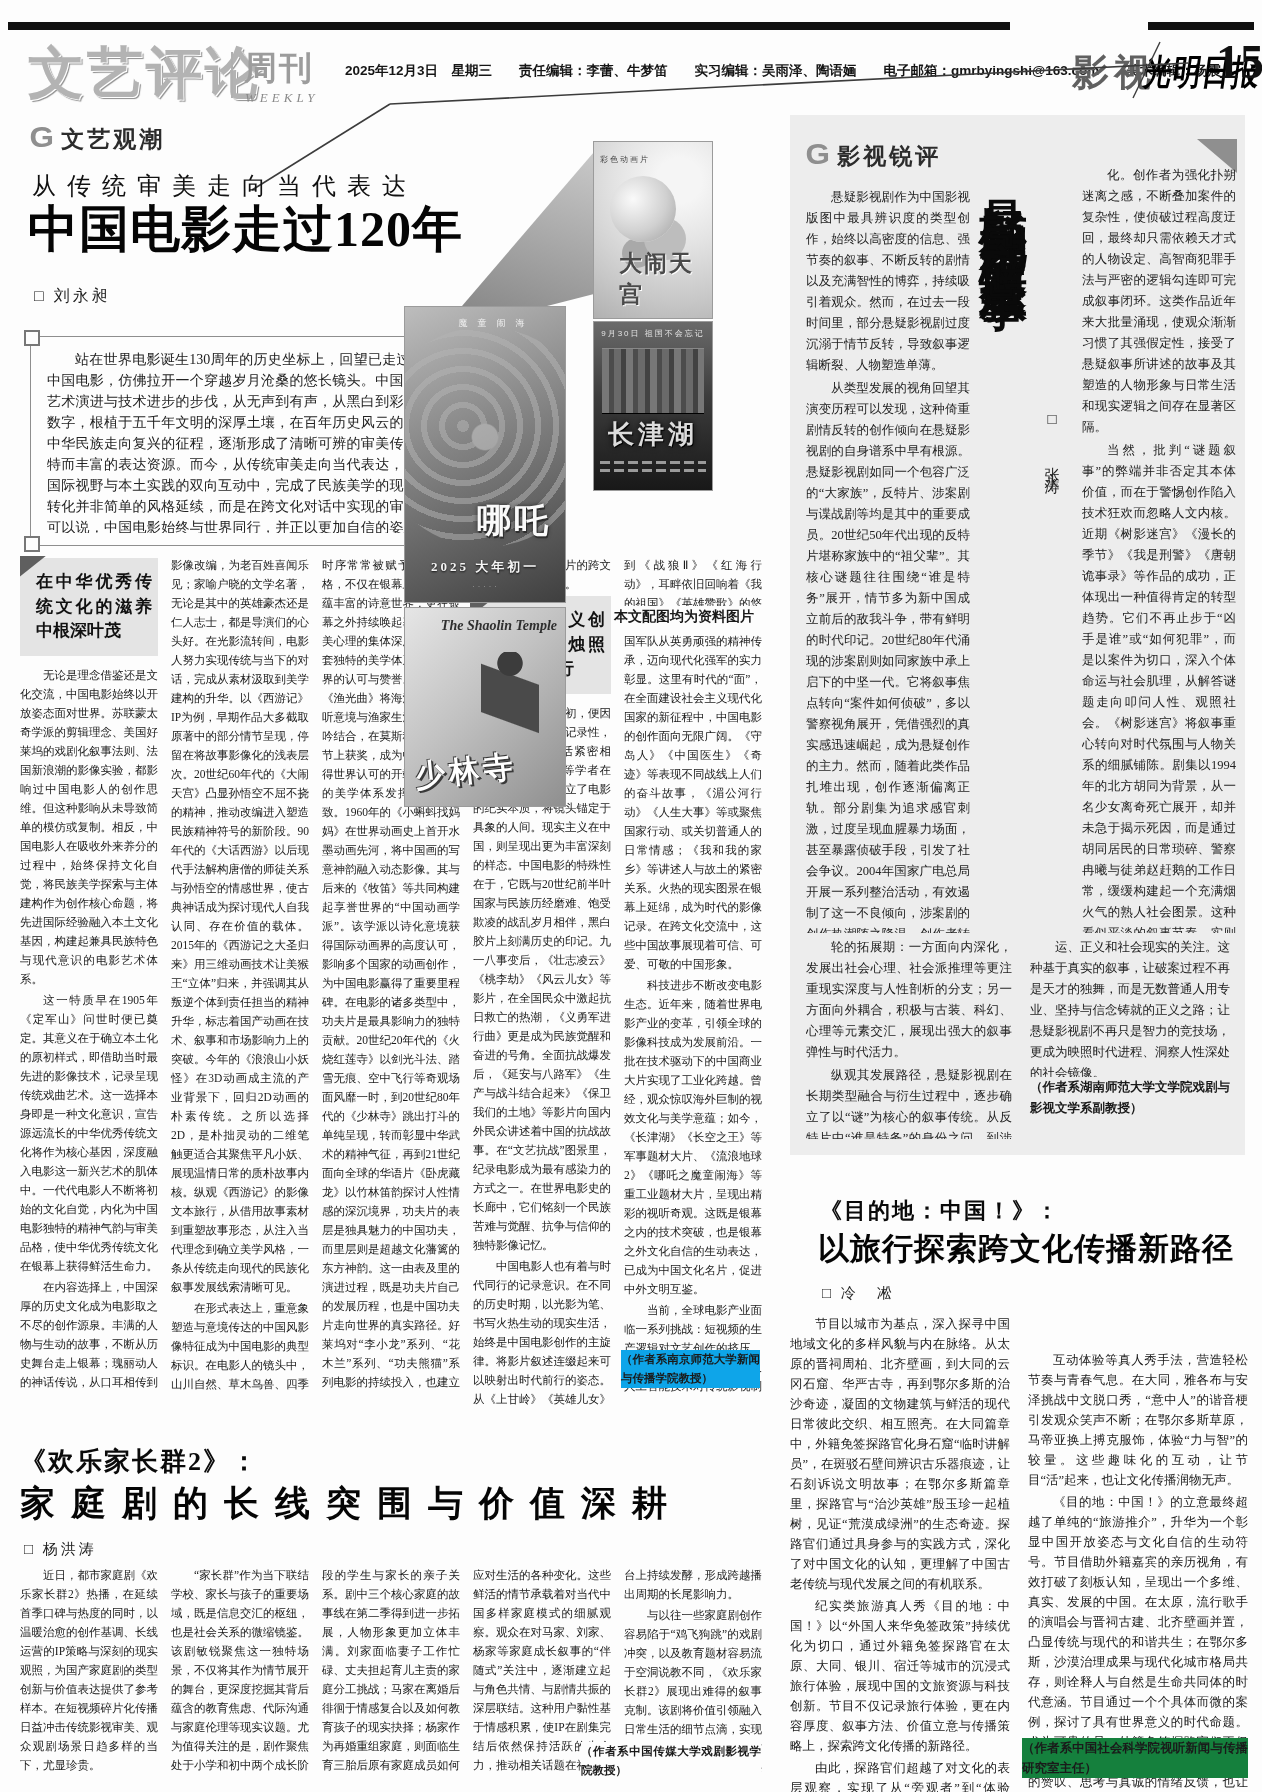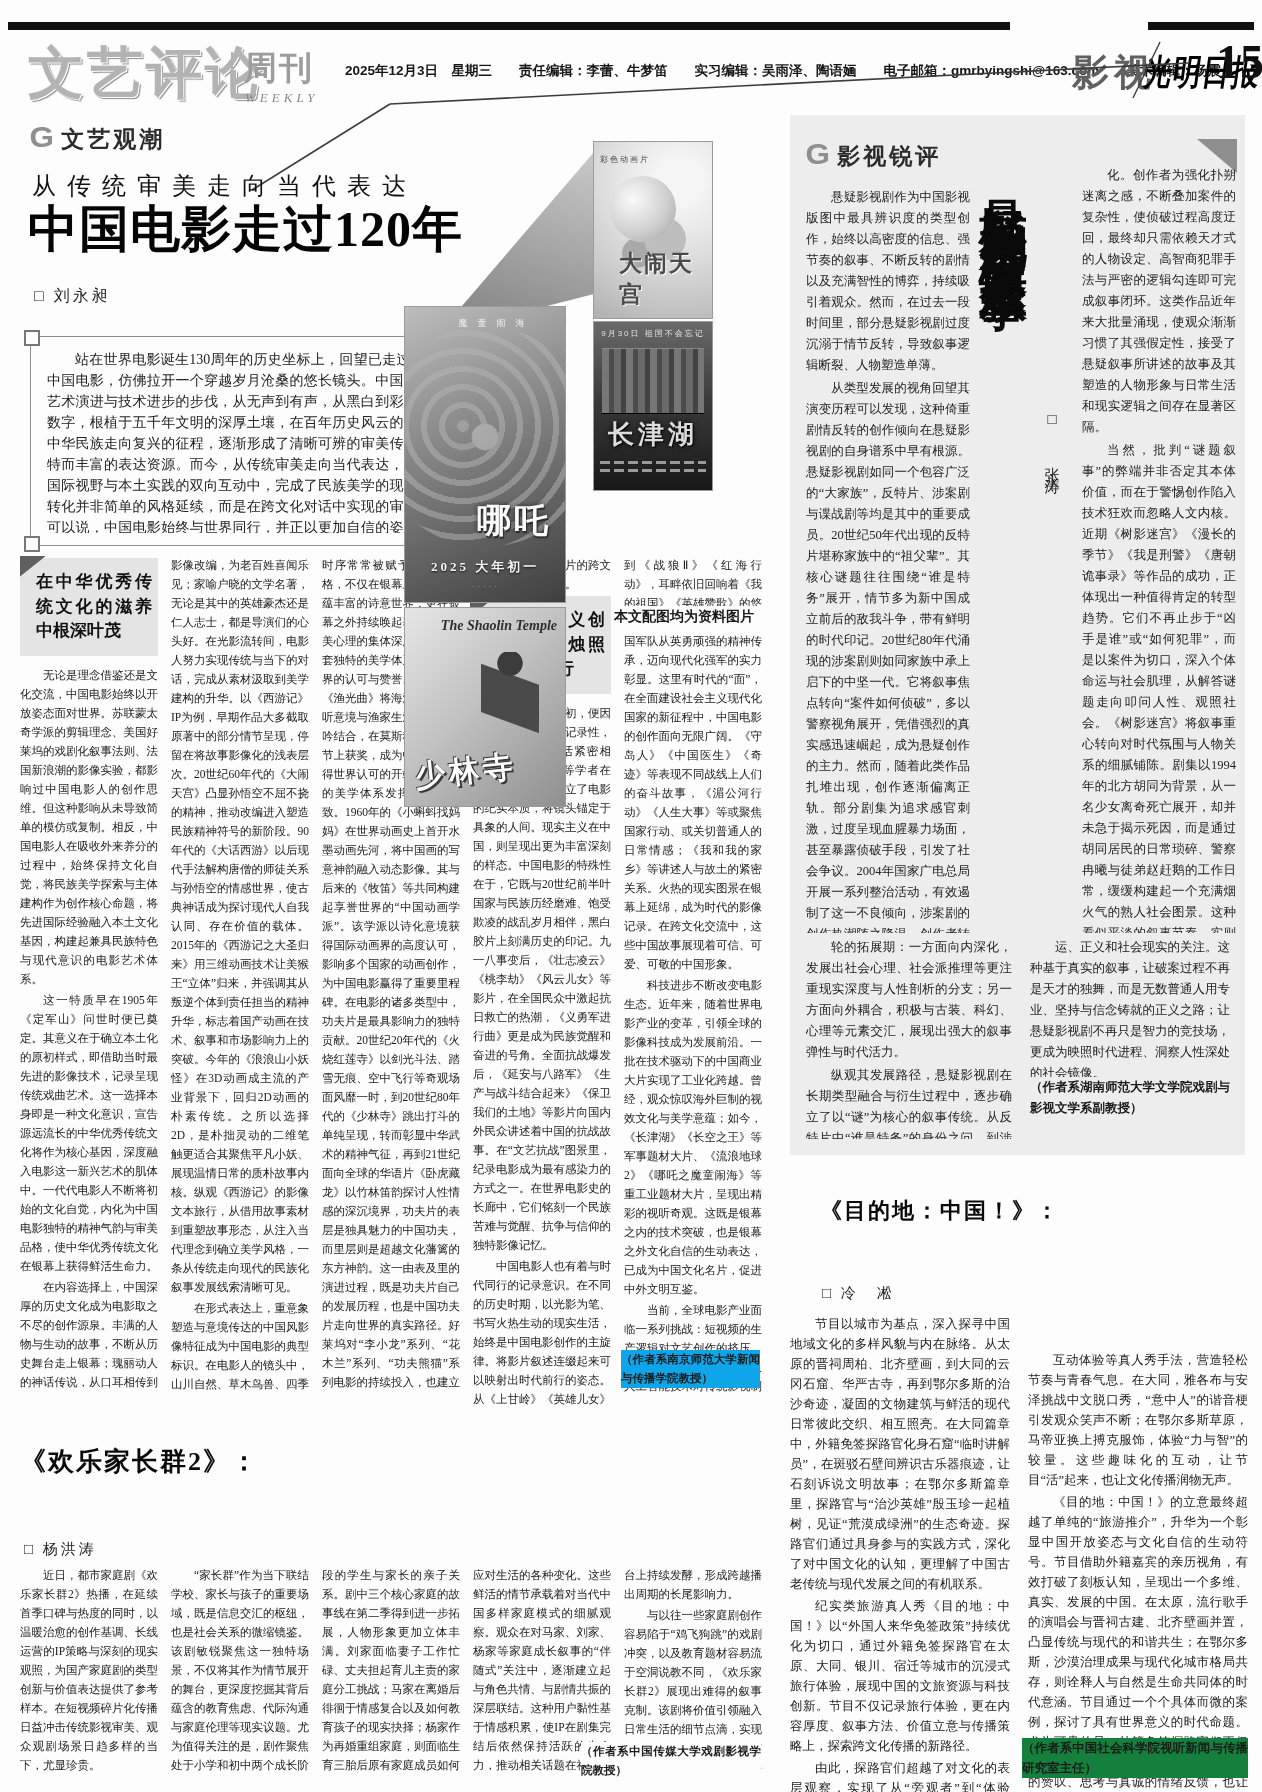--- a/index.html
+++ b/index.html
@@ -202,35 +202,37 @@
         <p class="para">轮的拓展期：一方面向内深化，发展出社会心理、社会派推理等更注重现实深度与人性剖析的分支；另一方面向外耦合，积极与古装、科幻、心理等元素交汇，展现出强大的叙事弹性与时代活力。</p>
         <p class="para">纵观其发展路径，悬疑影视剧在长期类型融合与衍生过程中，逐步确立了以“谜”为核心的叙事传统。从反特片中“谁是特务”的身份之问，到涉案剧中“如何破案”的逻辑推演，再到谍战剧中的“怎样伪装身份达成任务”，这些悬疑影视剧无不通过叙事的信息差制造出持续的认知博弈与“解谜”快感。然而，这种以“设谜—解谜”为核心的叙事机制，容易依赖情节推进与真相揭晓，形成对技术化叙事的路径依赖。尤其是当故事完全围绕寻找真凶、破解不在场证明等“智力游戏”展开时，角色的情感动机与内心世界便可能会沦为服务谜题的扁平化符号，造成情感的悬浮与共情的缺失。随着类型融合不断深入、观众审美阈值持续提升，多线并进、时空跳跃、倒叙插叙等手法被频繁使用，推动剧情不断走向复杂化与奇观</p>
       </div>
     <div class="rv-text" style="left:240px;top:822px;width:200px;height:202px;">
         <p class="para">运、正义和社会现实的关注。这种基于真实的叙事，让破案过程不再是天才的独舞，而是无数普通人用专业、坚持与信念铸就的正义之路；让悬疑影视剧不再只是智力的竞技场，更成为映照时代进程、洞察人性深处的社会镜像。</p>
       </div>
     <div class="abs credit-box" style="left:240px;top:962px;width:200px;font-size:12.5px;line-height:21px;background:#ededed;">（作者系湖南师范大学文学院戏剧与影视文学系副教授）</div>
   </div>
 
   <div class="abs b-kicker" style="left:820px;top:1196px;font-size:22px;">《目的地：中国！》：</div>
+  <div class="abs b-title" style="left:818px;top:1228px;font-size:31px;letter-spacing:1px;">以旅行探索跨文化传播新路径</div>
   <div class="abs byline" style="left:822px;top:1284px;font-size:15px;">□ 冷　凇</div>
   <div class="abs" style="left:790px;top:1314px;width:458px;height:478px;overflow:hidden;">
     <div style="position:absolute;left:0;top:0;width:220px;height:478px;overflow:hidden;font-size:12.5px;line-height:20px;text-align:justify;">
         <p class="para">节目以城市为基点，深入探寻中国地域文化的多样风貌与内在脉络。从太原的晋祠周柏、北齐壁画，到大同的云冈石窟、华严古寺，再到鄂尔多斯的治沙奇迹，凝固的文物建筑与鲜活的现代日常彼此交织、相互照亮。在大同篇章中，外籍免签探路官化身石窟“临时讲解员”，在斑驳石壁间辨识古乐器痕迹，让石刻诉说文明故事；在鄂尔多斯篇章里，探路官与“治沙英雄”殷玉珍一起植树，见证“荒漠成绿洲”的生态奇迹。探路官们通过具身参与的实践方式，深化了对中国文化的认知，更理解了中国古老传统与现代发展之间的有机联系。</p>
         <p class="para">纪实类旅游真人秀《目的地：中国！》以“外国人来华免签政策”持续优化为切口，通过外籍免签探路官在太原、大同、银川、宿迁等城市的沉浸式旅行体验，展现中国的文旅资源与科技创新。节目不仅记录旅行体验，更在内容厚度、叙事方法、价值立意与传播策略上，探索跨文化传播的新路径。</p>
         <p class="para">由此，探路官们超越了对文化的表层观察，实现了从“旁观者”到“体验者”的身份融入。当黄糕与手把肉的舌尖滋味，马头琴与现代演唱会的耳畔交响，泥塑拓印与榫卯搭建的指尖触感，转化为探路官与观众共通的感官记忆时，文化便超越了语言与国界。外国观众在情感共鸣中得以“走近”中国，中国观众也在文化自信中主动“拥抱”世界。这生动诠释了文明互鉴如何深化理解、构建共识。</p>
       </div>
     <div style="position:absolute;left:238px;top:0;width:220px;height:478px;overflow:hidden;font-size:12.5px;line-height:20px;text-align:justify;margin-top:36px;">
         <p class="para">互动体验等真人秀手法，营造轻松节奏与青春气息。在大同，雅各布与安泽挑战中文脱口秀，“意中人”的谐音梗引发观众笑声不断；在鄂尔多斯草原，马帝亚换上搏克服饰，体验“力与智”的较量。这些趣味化的互动，让节目“活”起来，也让文化传播润物无声。</p>
         <p class="para">《目的地：中国！》的立意最终超越了单纯的“旅游推介”，升华为一个彰显中国开放姿态与文化自信的生动符号。节目借助外籍嘉宾的亲历视角，有效打破了刻板认知，呈现出一个多维、真实、发展的中国。在太原，流行歌手的演唱会与晋祠古建、北齐壁画并置，凸显传统与现代的和谐共生；在鄂尔多斯，沙漠治理成果与现代化城市格局共存，则诠释人与自然是生命共同体的时代意涵。节目通过一个个具体而微的案例，探讨了具有世界意义的时代命题。尤为可贵的是，外籍免签探路官们不仅是旅行者，更是文化交流的桥梁。他们的赞叹、思考与真诚的情绪反馈，也让中国观众得以从一个全新的视角反观自身文化，从而在共鸣中强化认同、在互动中增进自信。正如雅各布在大同的感慨：“让不同语言的人都能感受到文化交流的魅力。”这既是节目理念的缩影，也是“天下大同”这一古老智慧在当代的生动写照。</p>
       </div>
   </div>
   <div class="abs credit-box" style="left:1022px;top:1738px;width:226px;font-size:12.5px;line-height:20px;background:#15803d;z-index:4;">（作者系中国社会科学院视听新闻与传播研究室主任）</div>
 
   <div class="abs b-kicker" style="left:20px;top:1444px;">《欢乐家长群2》：</div>
+  <div class="abs b-title" style="left:20px;top:1480px;font-size:35px;letter-spacing:16px;">家庭剧的长线突围与价值深耕</div>
   <div class="abs byline" style="left:24px;top:1540px;font-size:15px;">□ 杨洪涛</div>
   <div class="abs bodycols5" style="left:20px;top:1566px;width:742px;height:226px;">
       <p class="para">近日，都市家庭剧《欢乐家长群2》热播，在延续首季口碑与热度的同时，以温暖治愈的创作基调、长线运营的IP策略与深刻的现实观照，为国产家庭剧的类型创新与价值表达提供了参考样本。在短视频碎片化传播日益冲击传统影视审美、观众观剧场景日趋多样的当下，尤显珍贵。</p>
       <p class="para">“家长群”作为当下联结学校、家长与孩子的重要场域，既是信息交汇的枢纽，也是社会关系的微缩镜鉴。该剧敏锐聚焦这一独特场景，不仅将其作为情节展开的舞台，更深度挖掘其背后蕴含的教育焦虑、代际沟通与家庭伦理等现实议题。尤为值得关注的是，剧作聚焦处于小学和初中两个成长阶段的学生与家长的亲子关系。剧中三个核心家庭的故事线在第二季得到进一步拓展，人物形象更加立体丰满。刘家面临妻子工作忙碌、丈夫担起育儿主责的家庭分工挑战；马家在离婚后徘徊于情感复合以及如何教育孩子的现实抉择；杨家作为再婚重组家庭，则面临生育三胎后原有家庭成员如何应对生活的各种变化。这些鲜活的情节承载着对当代中国多样家庭模式的细腻观察。观众在对马家、刘家、杨家等家庭成长叙事的“伴随式”关注中，逐渐建立起与角色共情、与剧情共振的深层联结。这种用户黏性基于情感积累，使IP在剧集完结后依然保持活跃的生命力，推动相关话题在社交平台上持续发酵，形成跨越播出周期的长尾影响力。</p>
       <p class="para">与以往一些家庭剧创作容易陷于“鸡飞狗跳”的戏剧冲突，以及教育题材容易流于空洞说教不同，《欢乐家长群2》展现出难得的叙事克制。该剧将价值引领融入日常生活的细节点滴，实现了教育理念的艺术化表达与温情传递。在家庭教育层面，剧中人物如戴静在职务调整时优先考虑子女教育、张思雅放弃外地工作回归家庭等选择，生动传递出“家庭优先”的育儿理念，呼应了当代家庭对高质量陪伴的重视。而在学校教育层面，教师们在处理班长之争、班委竞选等校园事件时，始终以平等沟通、循循善诱的方式引导学生，展现出素质教育的特点，即在理解与陪伴中促进成长。这种不煽情、不教条的创作姿态，恰恰与剧中构建的“家长群”生态形成互文，让人们意识到，教育是多方参与、共同成长的漫长旅程。</p>
     </div>
   <div class="abs credit-box" style="left:581px;top:1742px;width:180px;font-size:11.5px;line-height:19px;background:#fdfdfd;z-index:4;">（作者系中国传媒大学戏剧影视学院教授）</div>
 
 </div>
 

